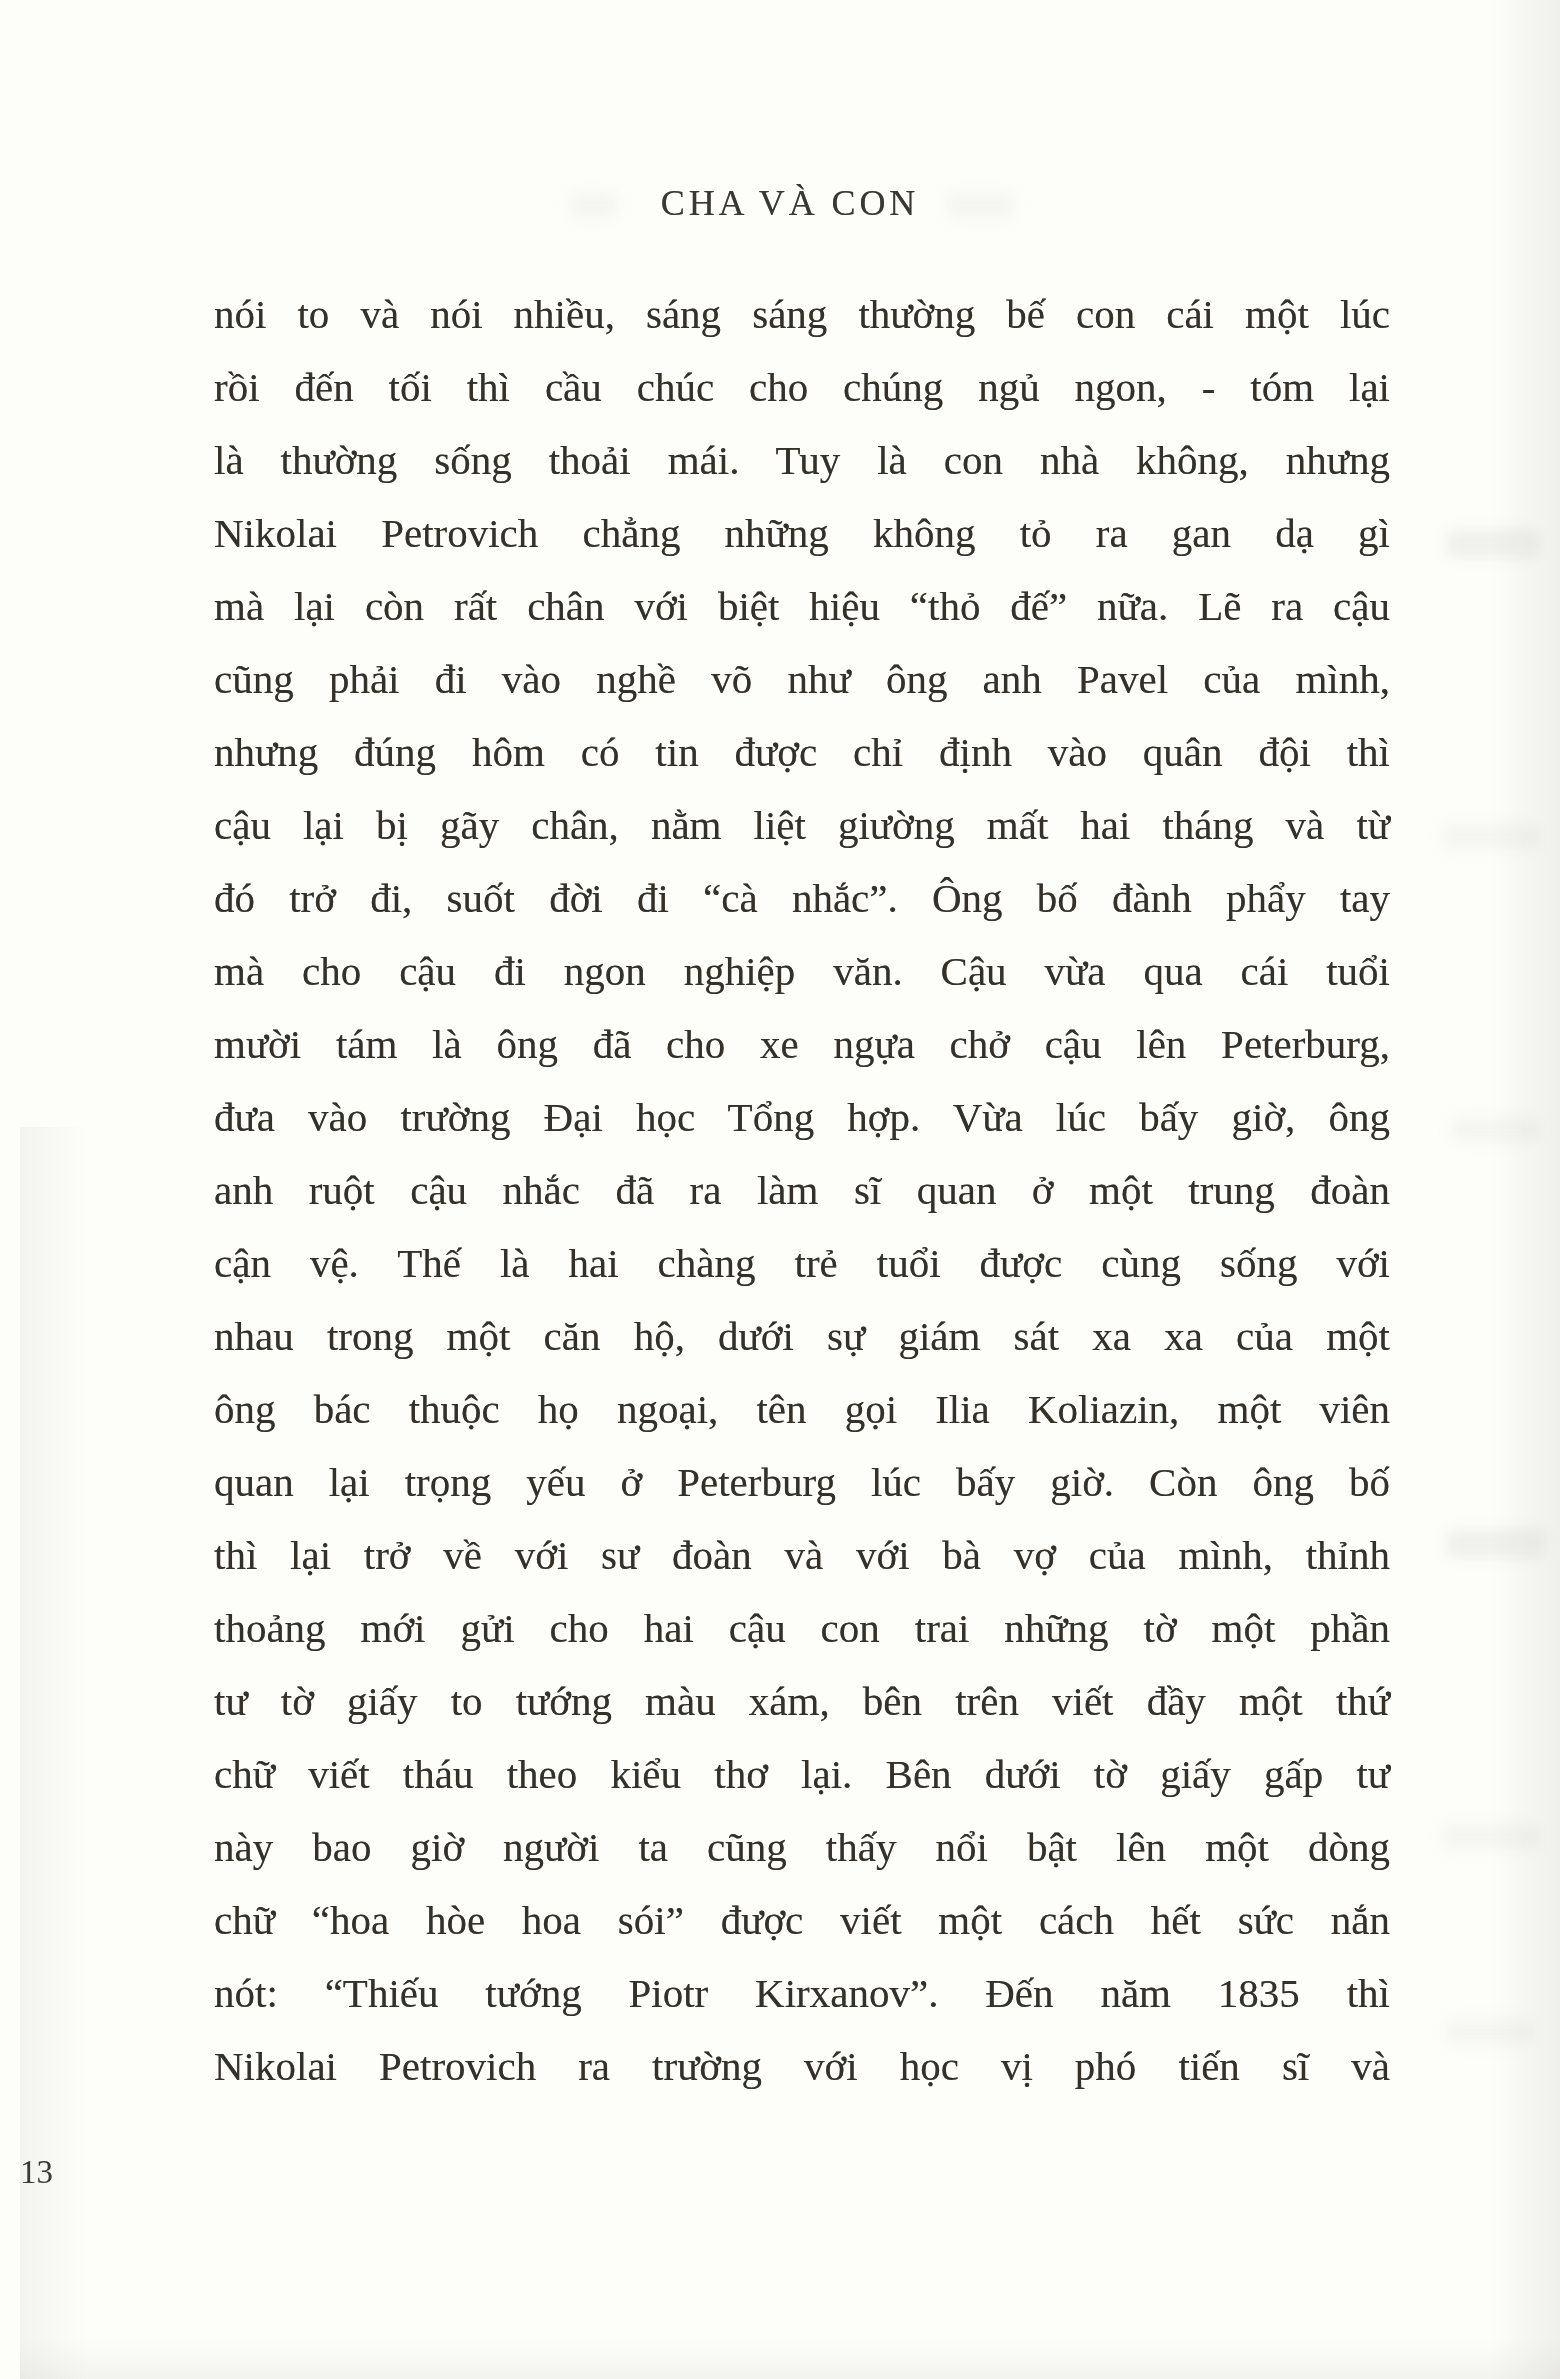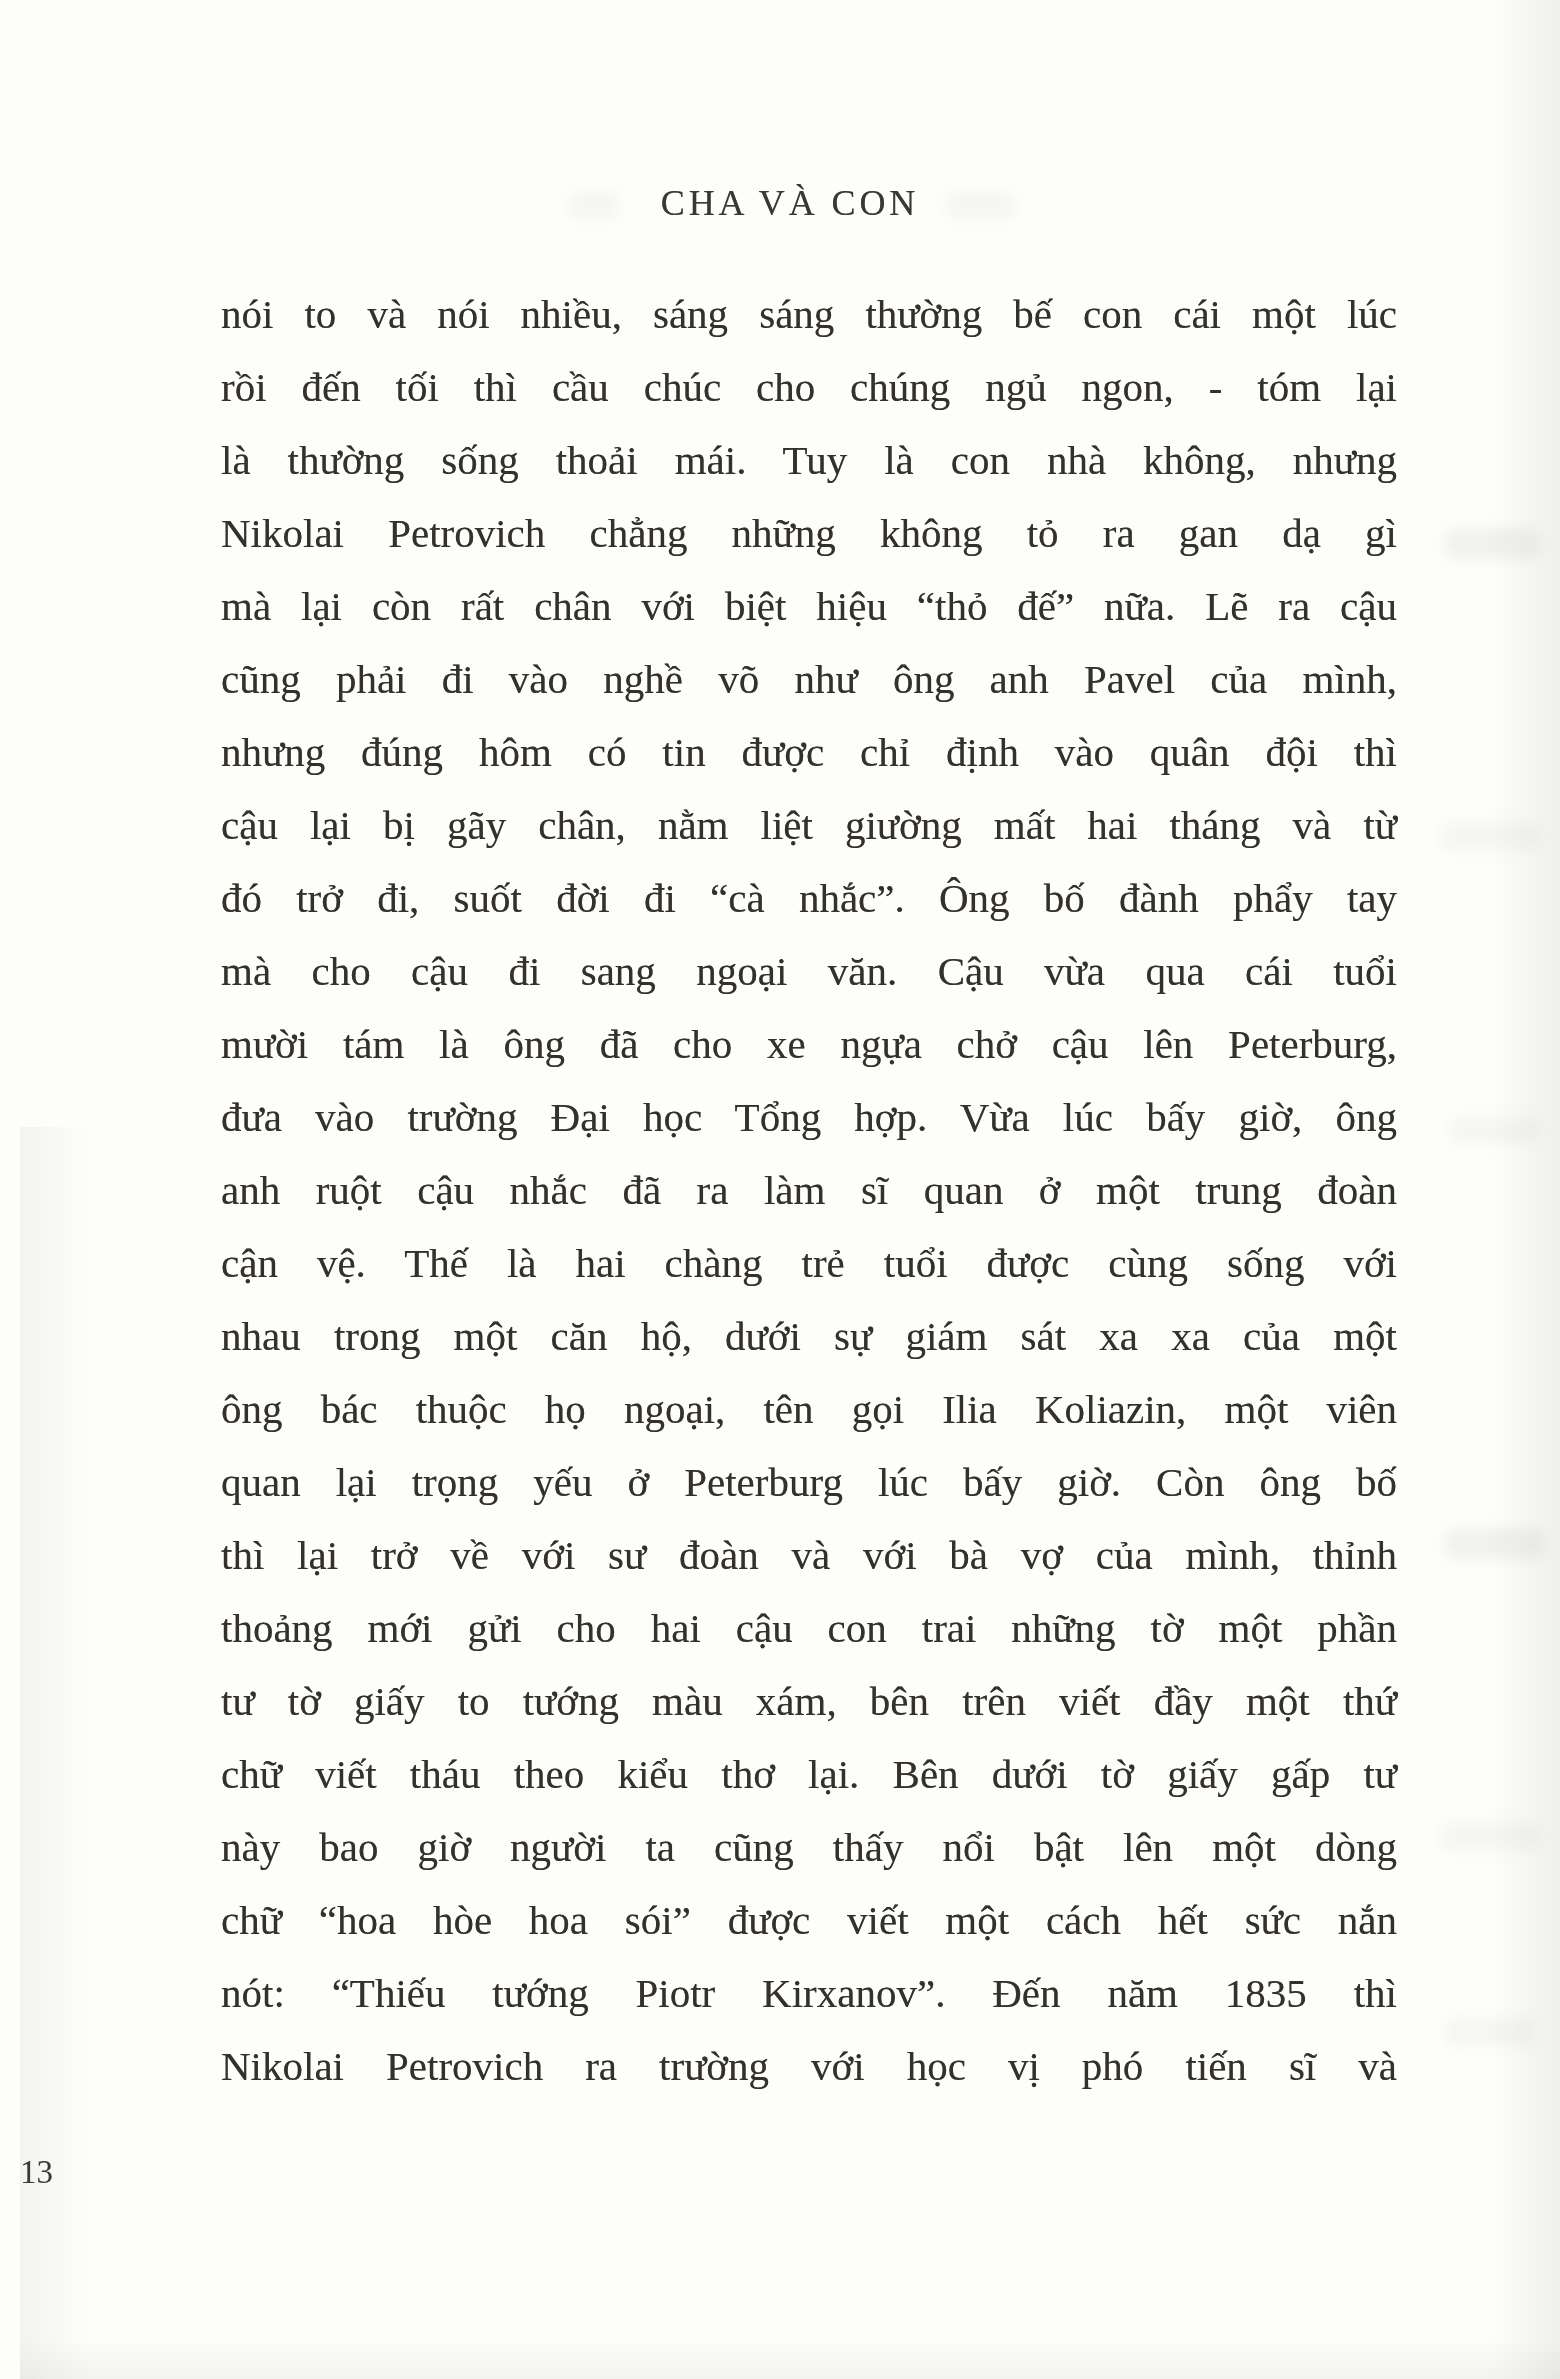--- a/index.html
+++ b/index.html
@@ -25,21 +25,21 @@
     left: 0;
     width: 100%;
     text-align: center;
     font-size: 36px;
     letter-spacing: 3.9px;
     color: #3a3832;
     text-shadow: 0 0 0.5px rgba(58,56,50,0.6);
   }
   .body-text {
     position: absolute;
-    left: 201px;
+    left: 194px;
     top: 278px;
     width: 1176px;
     color: #34312a;
   }
   .body-line {
     font-size: 41px;
     line-height: 73px;
     text-align: justify;
     text-align-last: justify;
     text-shadow: 0 0 0.5px rgba(52,49,42,0.55);
@@ -110,21 +110,21 @@
   <div class="body-text">
       <div class="body-line">nói to và nói nhiều, sáng sáng thường bế con cái một lúc</div>
       <div class="body-line">rồi đến tối thì cầu chúc cho chúng ngủ ngon, - tóm lại</div>
       <div class="body-line">là thường sống thoải mái. Tuy là con nhà không, nhưng</div>
       <div class="body-line">Nikolai Petrovich chẳng những không tỏ ra gan dạ gì</div>
       <div class="body-line">mà lại còn rất chân với biệt hiệu “thỏ đế” nữa. Lẽ ra cậu</div>
       <div class="body-line">cũng phải đi vào nghề võ như ông anh Pavel của mình,</div>
       <div class="body-line">nhưng đúng hôm có tin được chỉ định vào quân đội thì</div>
       <div class="body-line">cậu lại bị gãy chân, nằm liệt giường mất hai tháng và từ</div>
       <div class="body-line">đó trở đi, suốt đời đi “cà nhắc”. Ông bố đành phẩy tay</div>
-      <div class="body-line">mà cho cậu đi sang ngoại văn. Cậu vừa qua cái tuổi</div>
+      <div class="body-line">mà cho cậu đi ngon nghiệp văn. Cậu vừa qua cái tuổi</div>
       <div class="body-line">mười tám là ông đã cho xe ngựa chở cậu lên Peterburg,</div>
       <div class="body-line">đưa vào trường Đại học Tổng hợp. Vừa lúc bấy giờ, ông</div>
       <div class="body-line">anh ruột cậu nhắc đã ra làm sĩ quan ở một trung đoàn</div>
       <div class="body-line">cận vệ. Thế là hai chàng trẻ tuổi được cùng sống với</div>
       <div class="body-line">nhau trong một căn hộ, dưới sự giám sát xa xa của một</div>
       <div class="body-line">ông bác thuộc họ ngoại, tên gọi Ilia Koliazin, một viên</div>
       <div class="body-line">quan lại trọng yếu ở Peterburg lúc bấy giờ. Còn ông bố</div>
       <div class="body-line">thì lại trở về với sư đoàn và với bà vợ của mình, thỉnh</div>
       <div class="body-line">thoảng mới gửi cho hai cậu con trai những tờ một phần</div>
       <div class="body-line">tư tờ giấy to tướng màu xám, bên trên viết đầy một thứ</div>

